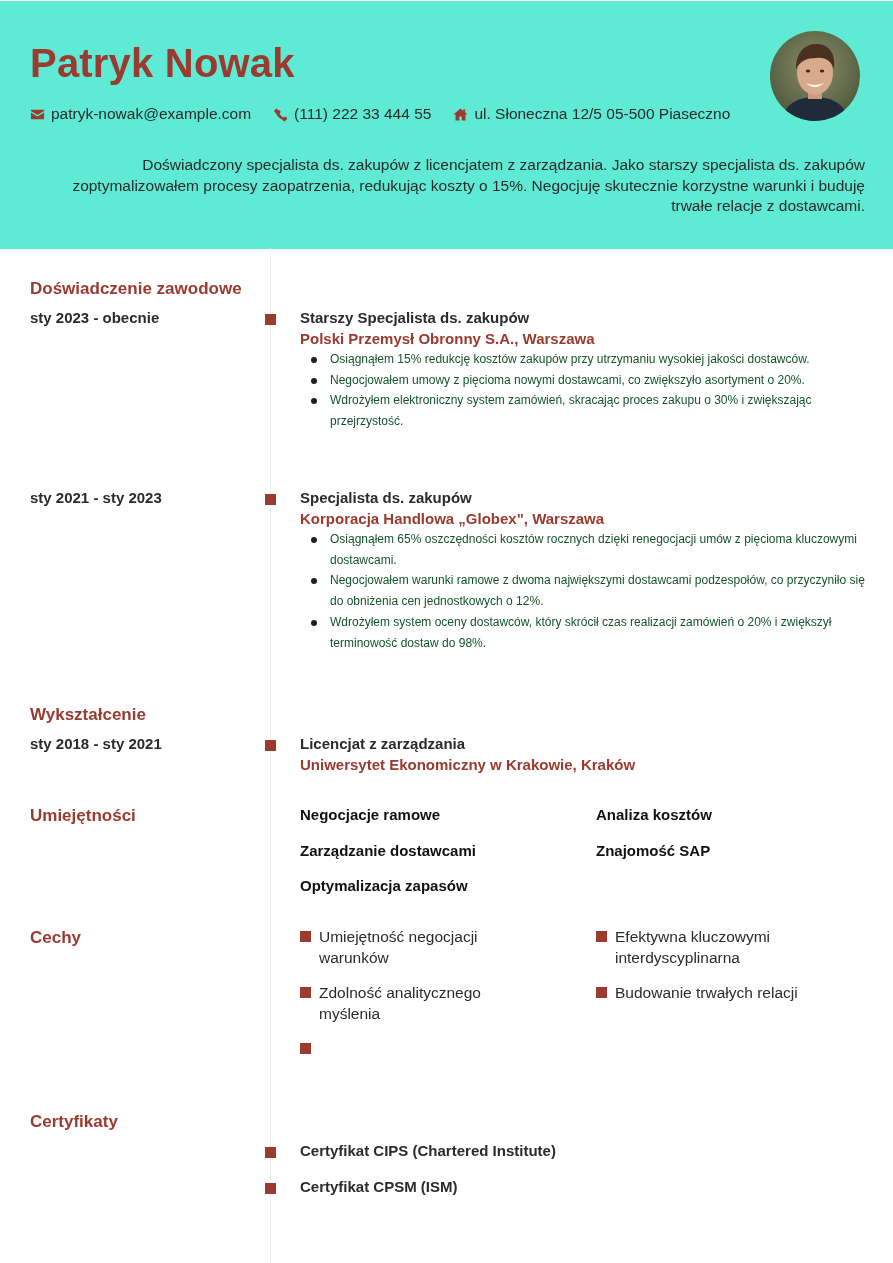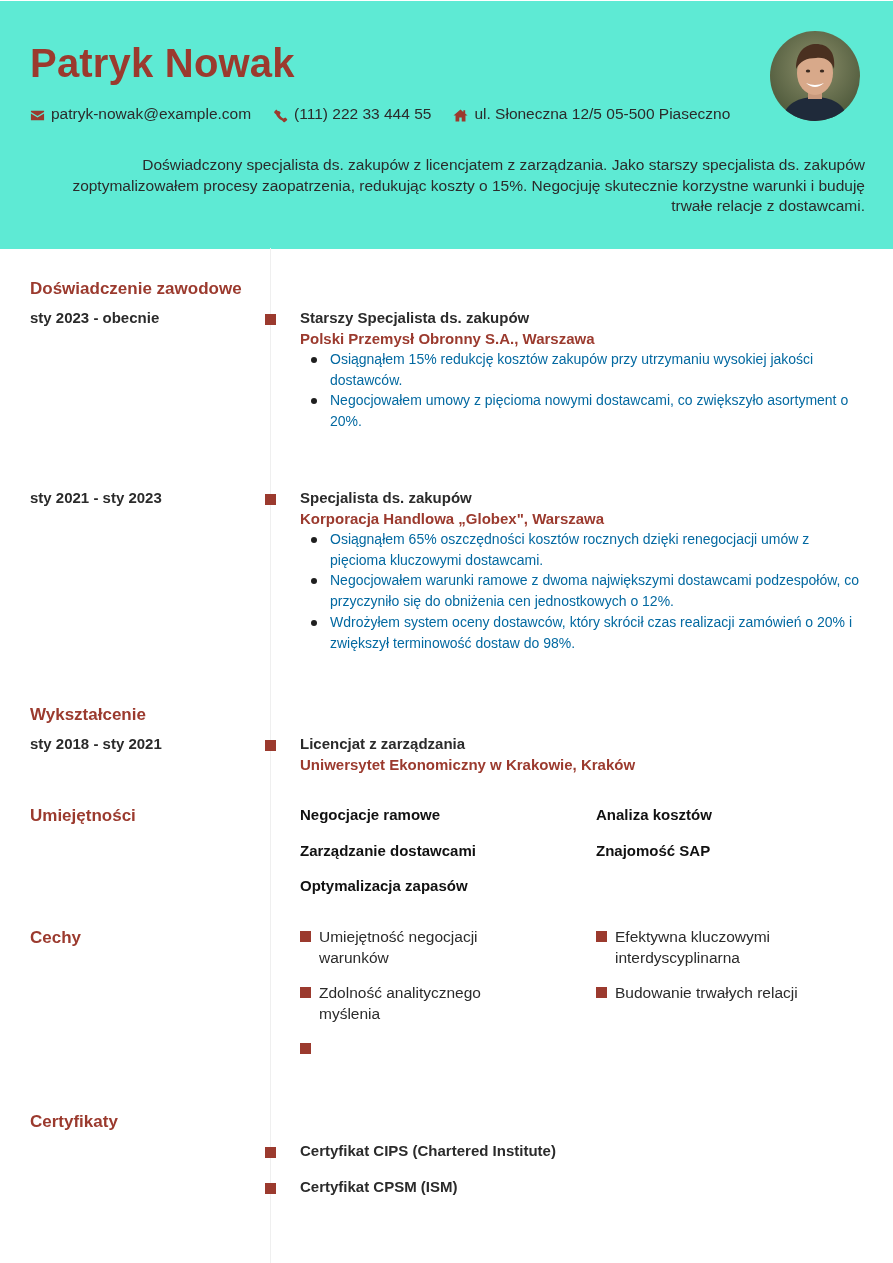--- a/index.html
+++ b/index.html
@@ -2,35 +2,35 @@
 <html><head>
   <meta charset="utf-8">
   <style>
     * { box-sizing: border-box; margin: 0; padding: 0; }
     html, body { width: 893px; height: 1263px; background: #ffffff; overflow: hidden; }
     body { font-family: "Liberation Sans", "DejaVu Sans", sans-serif; color: #2b2b2b; position: relative; }
 
     .header { position: absolute; left: 0; top: 1px; width: 893px; height: 248px; background: #5eead4; }
     .name { position: absolute; left: 30px; top: 40px; font-size: 40px; font-weight: bold; color: #9b3a2e; letter-spacing: 0.2px; }
     .contacts { position: absolute; left: 30px; top: 104px; display: flex; align-items: center; font-size: 15.5px; color: #2b2b2b; }
-    .contact { display: flex; align-items: flex-end; margin-right: 22px; }
+    .contact { display: flex; align-items: center; margin-right: 22px; }
     .contact svg { width: 15px; height: 15px; margin-right: 6px; fill: #9b3a2e; flex: none; }
     .avatar { position: absolute; left: 770px; top: 30px; width: 90px; height: 90px; border-radius: 50%; overflow: hidden; }
     .summary { position: absolute; left: 30px; top: 154px; width: 835px; font-size: 15.5px; line-height: 20.7px; color: #2b2b2b; text-align: right; }
 
     .divider { position: absolute; left: 270px; top: 248px; width: 1px; height: 1015px; background: #efefef; }
 
     .section-title { position: absolute; left: 30px; font-size: 17px; font-weight: bold; color: #9b3a2e; }
     .date { position: absolute; left: 30px; font-size: 15px; font-weight: bold; color: #2b2b2b; }
     .marker { position: absolute; left: 265px; width: 11px; height: 11px; background: #9b3a2e; }
     .entry { position: absolute; left: 300px; width: 565px; }
     .role { font-size: 15px; font-weight: bold; color: #2b2b2b; line-height: 20.5px; }
     .org { font-size: 15px; font-weight: bold; color: #9b3a2e; line-height: 20.5px; }
     .bullets { list-style: none; margin-top: 0; }
-    .bullets li { position: relative; padding-left: 30px; font-size: 14px; line-height: 20.7px; color: #0369a1; }
+    .bullets li { position: relative; padding-left: 30px; font-size: 12px; line-height: 20.7px; color: #14532d; }
     .bullets li::before { content: ""; position: absolute; left: 11px; top: 8px; width: 6px; height: 6px; border-radius: 50%; background: #1f1f1f; }
 
     .skill { position: absolute; font-size: 15px; font-weight: bold; color: #111111; }
     .trait { position: absolute; width: 240px; padding-left: 19px; font-size: 15.5px; line-height: 20.7px; color: #2b2b2b; }
     .trait .sq { position: absolute; left: 0; top: 4px; width: 11px; height: 11px; background: #9b3a2e; }
     .cert { position: absolute; left: 300px; font-size: 15px; font-weight: bold; color: #2b2b2b; }
   </style>
 </head>
 <body>
 
@@ -85,20 +85,21 @@
 <div class="section-title" style="top:279px">Doświadczenie zawodowe</div>
 
 <div class="date" style="top:309px">sty 2023 - obecnie</div>
 <div class="marker" style="top:314px"></div>
 <div class="entry" style="top:308px">
   <div class="role">Starszy Specjalista ds. zakupów</div>
   <div class="org">Polski Przemysł Obronny S.A., Warszawa</div>
   <ul class="bullets">
     <li>Osiągnąłem 15% redukcję kosztów zakupów przy utrzymaniu wysokiej jakości dostawców.</li>
     <li>Negocjowałem umowy z pięcioma nowymi dostawcami, co zwiększyło asortyment o 20%.</li>
+    <li>Wdrożyłem elektroniczny system zamówień, skracając proces zakupu o 30% i zwiększając przejrzystość.</li>
   </ul>
 </div>
 
 <div class="date" style="top:489px">sty 2021 - sty 2023</div>
 <div class="marker" style="top:494px"></div>
 <div class="entry" style="top:488px">
   <div class="role">Specjalista ds. zakupów</div>
   <div class="org">Korporacja Handlowa „Globex", Warszawa</div>
   <ul class="bullets">
     <li>Osiągnąłem 65% oszczędności kosztów rocznych dzięki renegocjacji umów z pięcioma kluczowymi dostawcami.</li>

